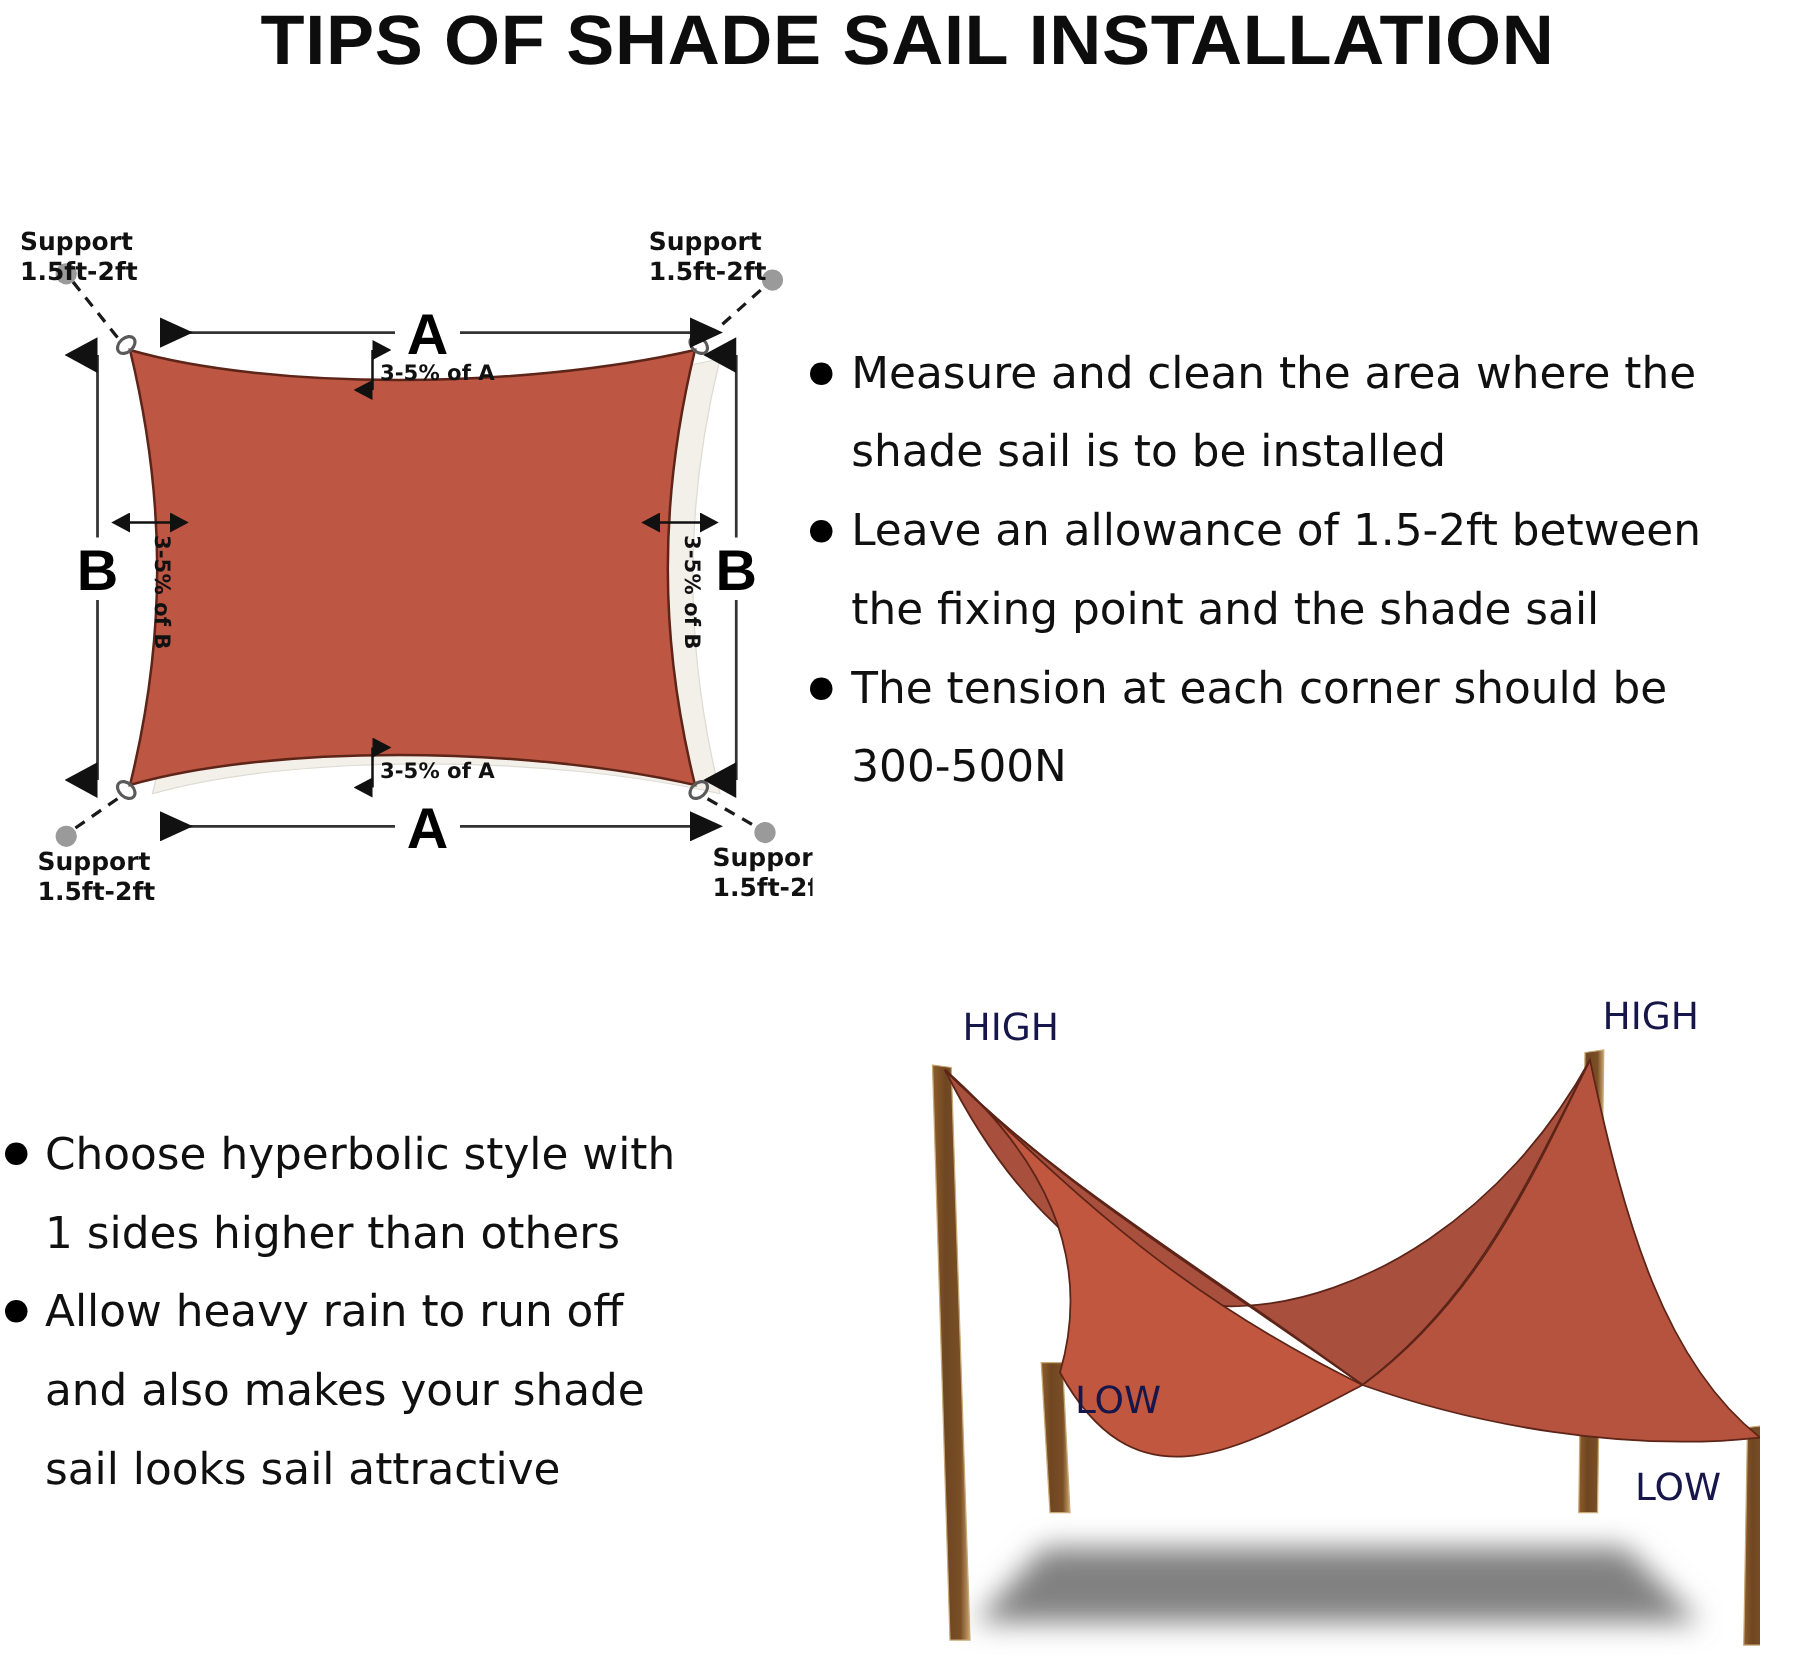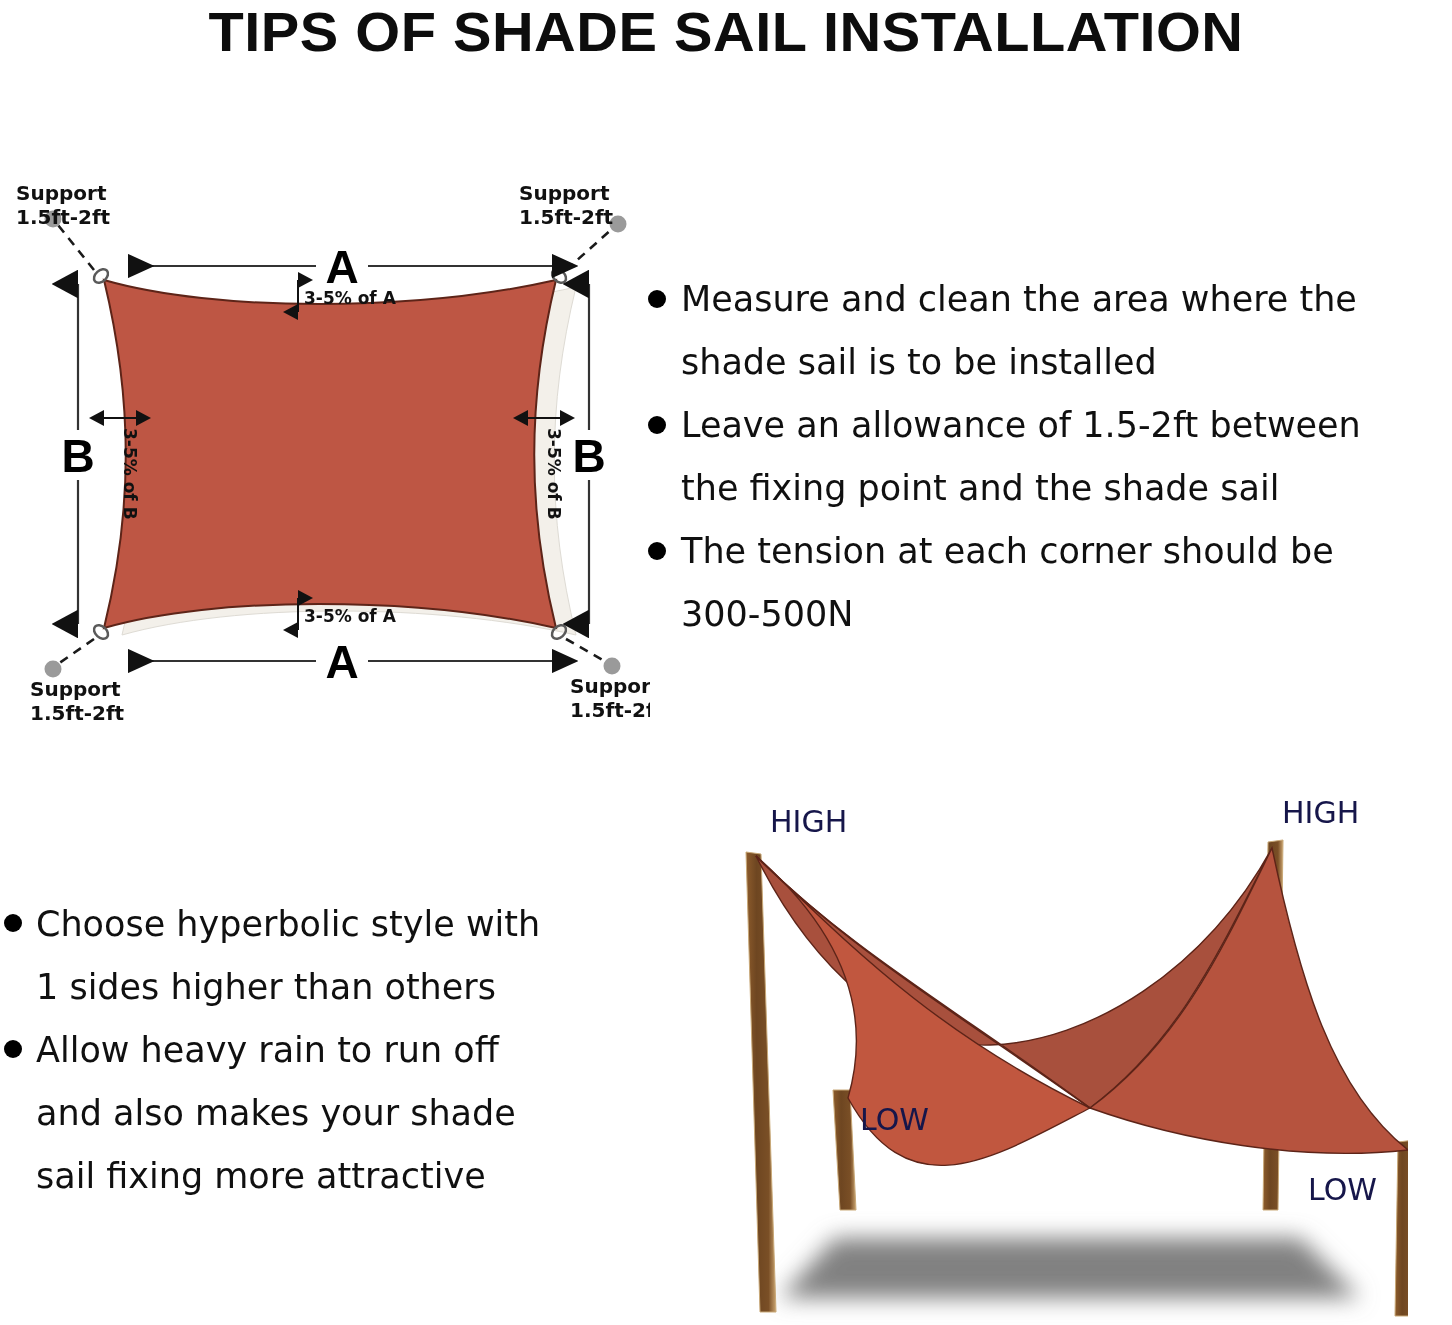--- a/index.html
+++ b/index.html
@@ -254,21 +254,21 @@
   <div class="bullets" id="bullets-bottom">
     <div class="bullet-row">
       <span class="bullet-dot"></span>
       <span class="bullet-text">Choose hyperbolic style with
 1 sides higher than others</span>
     </div>
     <div class="bullet-row">
       <span class="bullet-dot"></span>
       <span class="bullet-text">Allow heavy rain to run off
 and also makes your shade
-sail fixing more attractive</span>
+sail looks sail attractive</span>
     </div>
   </div>
 
   <svg class="panel" id="hypar-diagram" viewBox="0 0 792 535">
 
     <defs>
       <linearGradient id="postGrad" x1="0" y1="0" x2="1" y2="0">
         <stat></stat>
         <stop offset="0%" stop-color="#8d5c2c"></stop>
         <stop offset="35%" stop-color="#6e4621"></stop>

